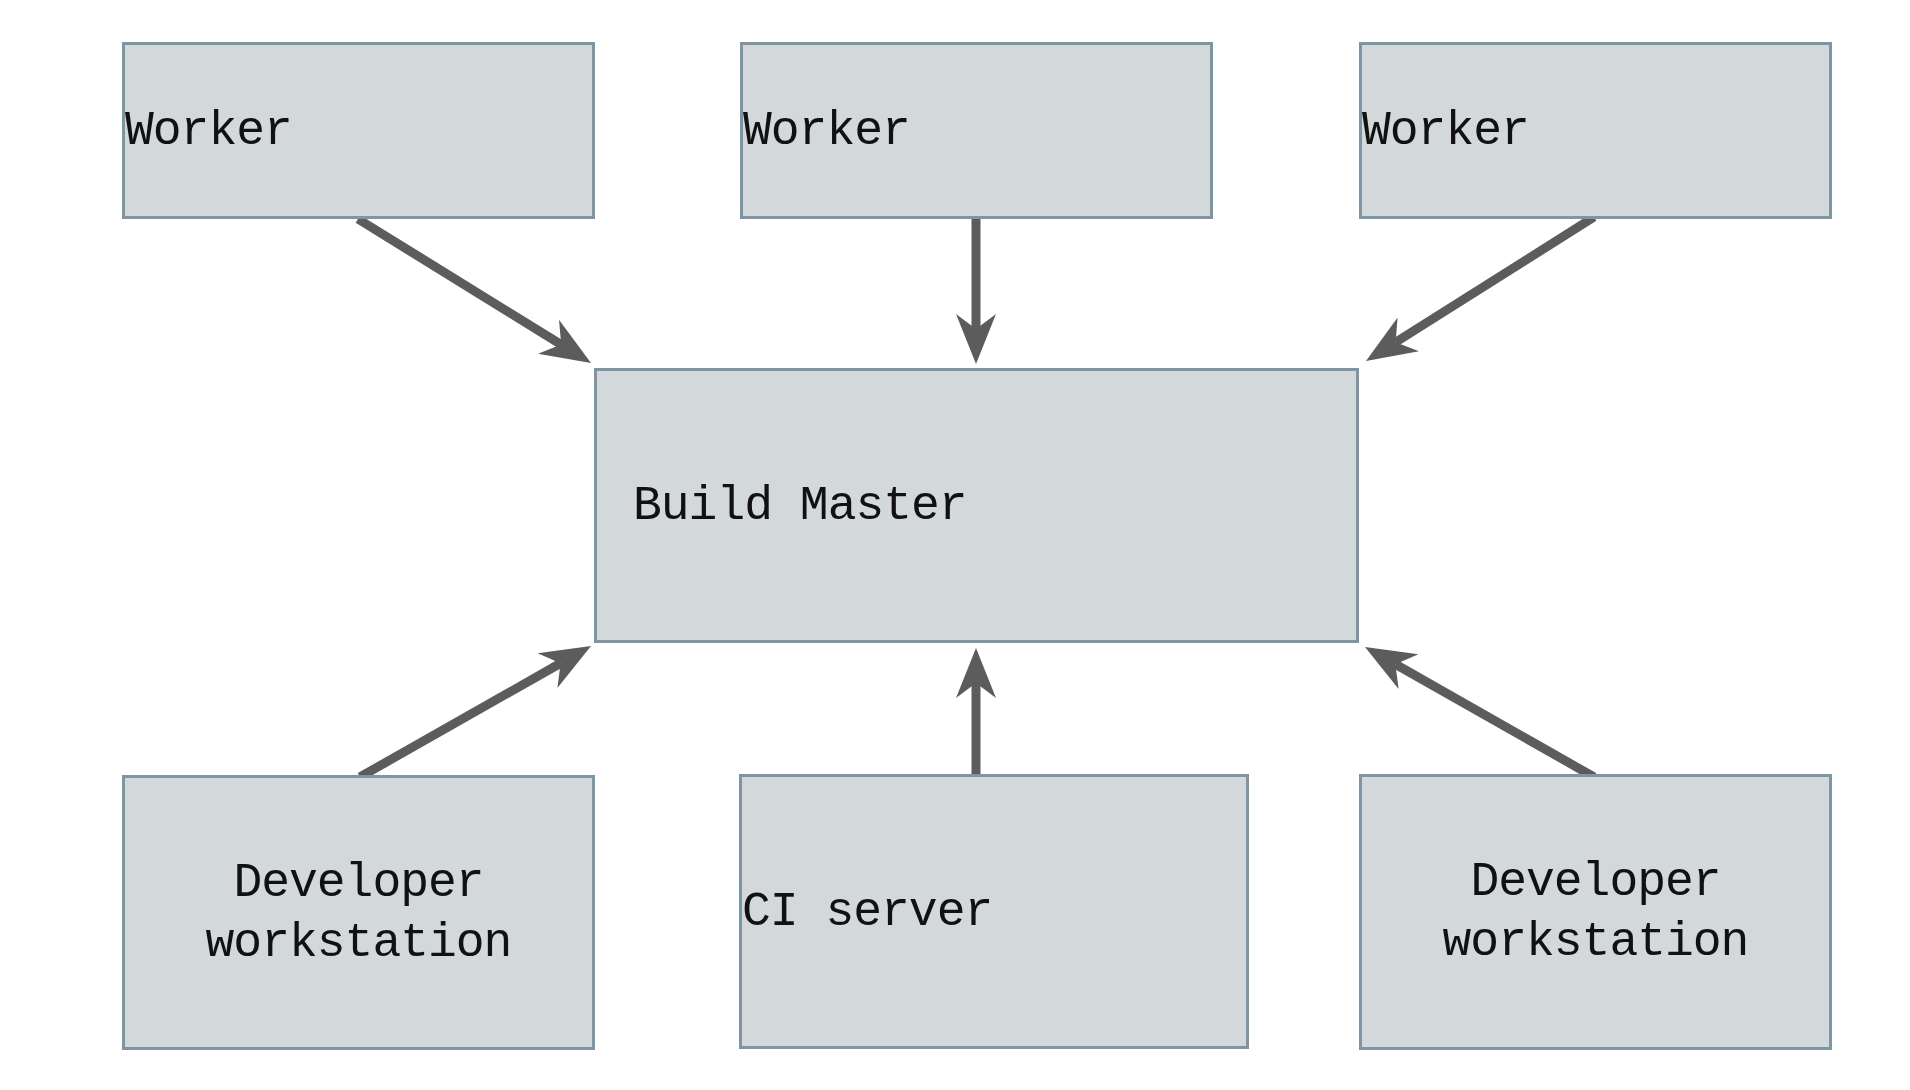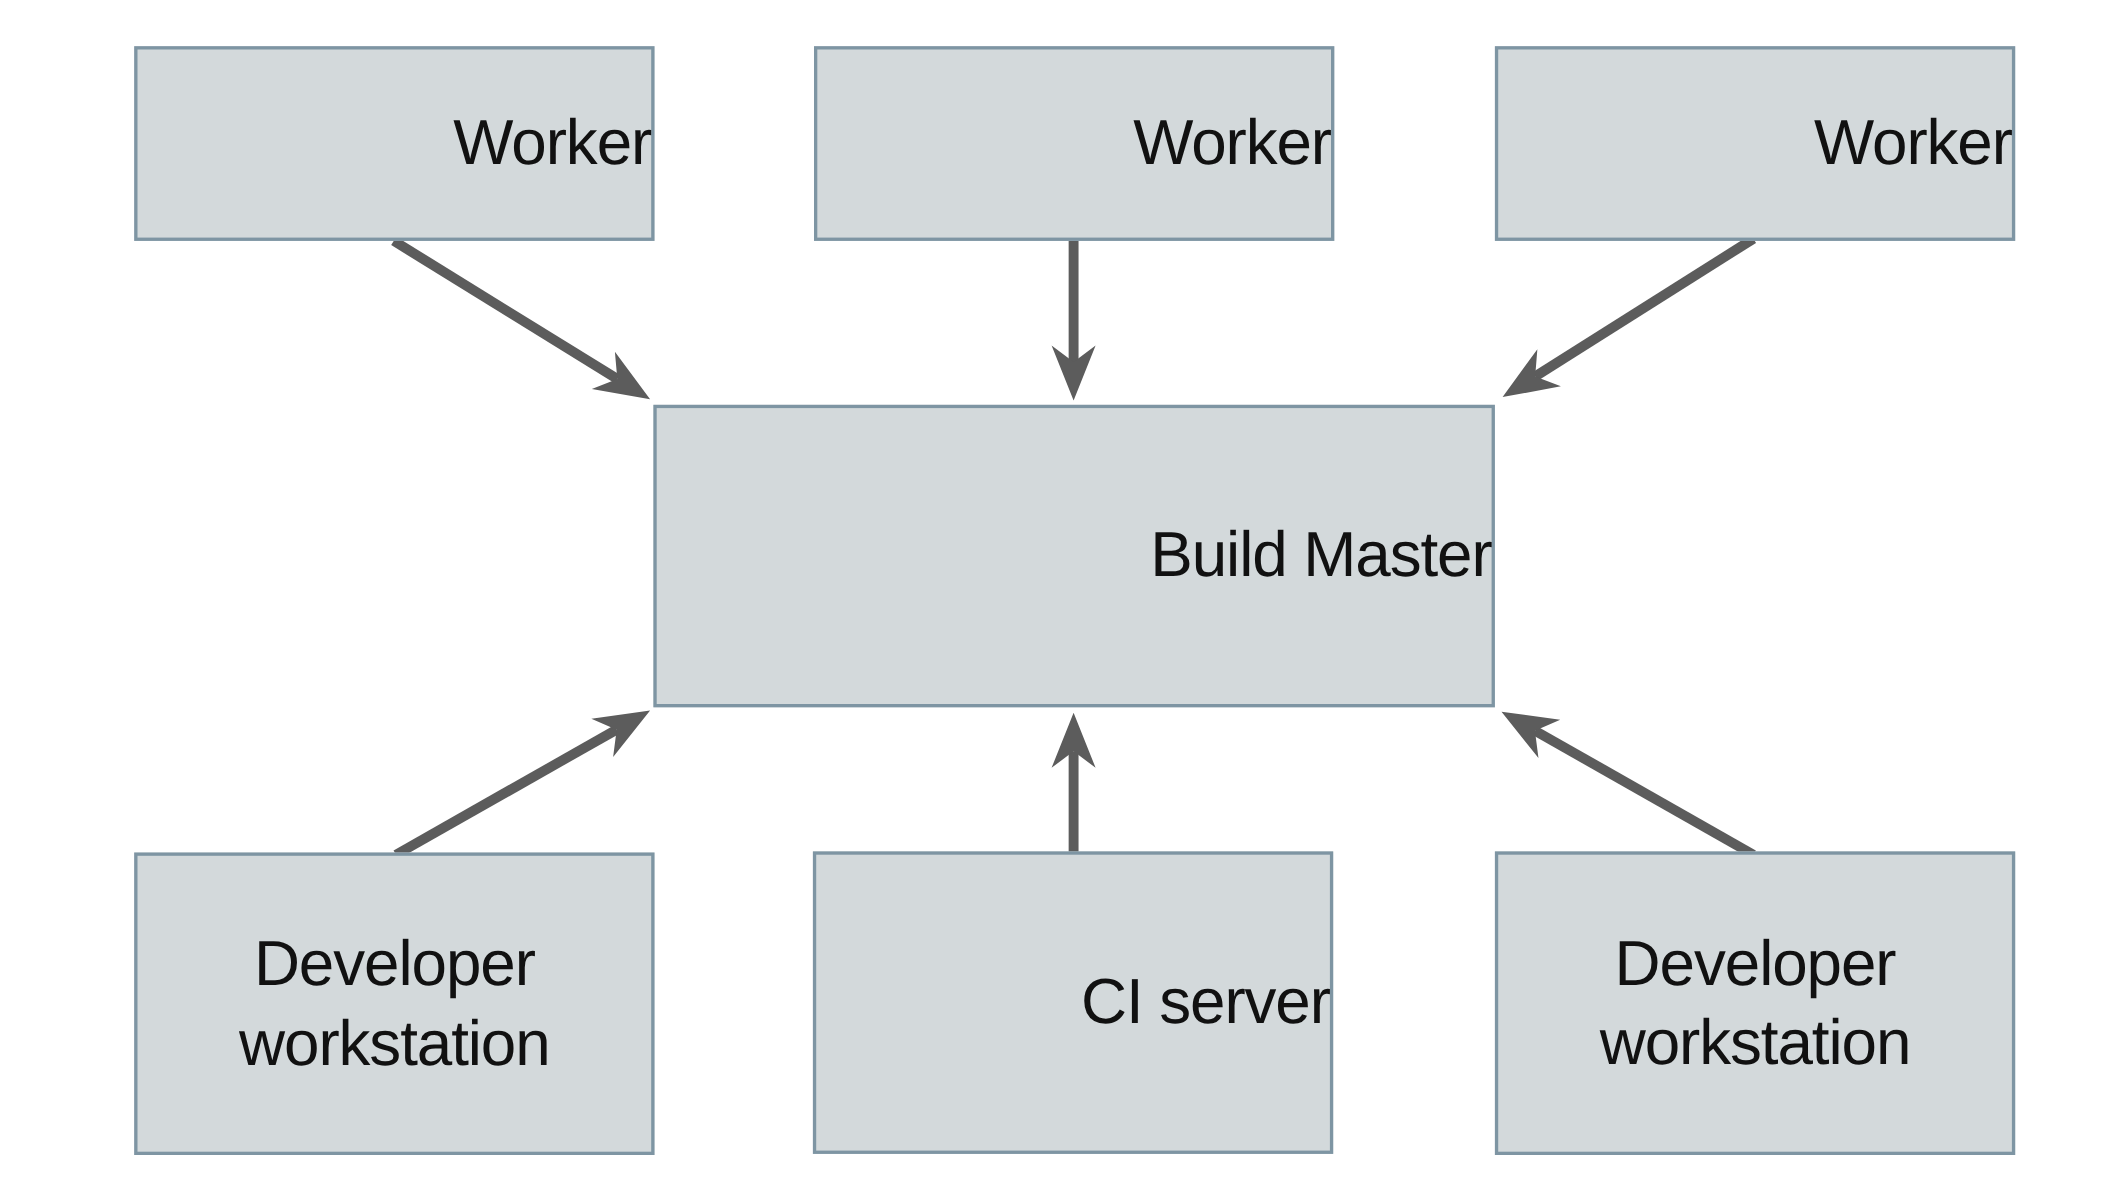--- a/index.html
+++ b/index.html
@@ -31,33 +31,34 @@
     fill: var(--arrow, #5c5c5c);
     stroke: none;
   }
   .node {
     position: absolute;
     box-sizing: border-box;
     background: var(--node_fill, #d3d9db);
     border: 3px solid var(--node_border, #7e95a3);
     display: flex;
     align-items: center;
-    justify-content: flex-end;
+    justify-content: flex-start;
     text-align: center;
     color: var(--text, #111111);
-    font-size: 58px;
+    font-size: 48px;
     line-height: 1.25;
     letter-spacing: -1px;
+    font-family: Liberation Mono, monospace;
   }
   .node-worker-1 { left: 122px; top: 42px;  width: 473px; height: 177px; }
   .node-worker-2 { left: 740px; top: 42px;  width: 473px; height: 177px; }
   .node-worker-3 { left: 1359px; top: 42px; width: 473px; height: 177px; }
   .node-build-master { left: 594px; top: 368px; width: 765px; height: 275px; padding-left: 36px; }
   .node-dev-ws-1 { left: 122px; top: 775px;  width: 473px; height: 275px; }
-  .node-ci-server { left: 739px; top: 774px; width: 473px; height: 275px; }
+  .node-ci-server { left: 739px; top: 774px; width: 510px; height: 275px; }
   .node-dev-ws-2 { left: 1359px; top: 774px; width: 473px; height: 276px; }
 </style>
 </head>
 <body>
 
 <div class="canvas">
   <svg class="edges" width="1910" height="1090" viewBox="0 0 1910 1090" xmlns="http://www.w3.org/2000/svg">
       <line x1="358" y1="219" x2="561.2271120248549" y2="344.5995885475498" class="edge-line"></line>
       <polygon points="591.0,363.0 538.0,353.7 561.2,344.6 559.0,319.7" class="edge-head"></polygon>
       <line x1="976" y1="219" x2="976" y2="329" class="edge-line"></line>

